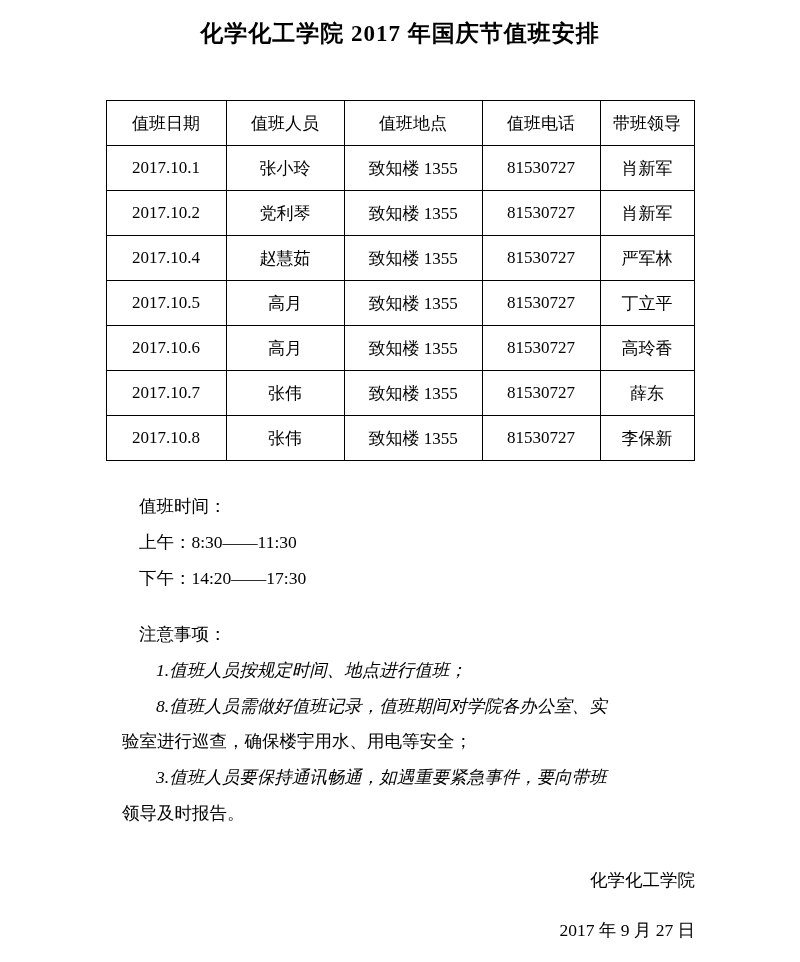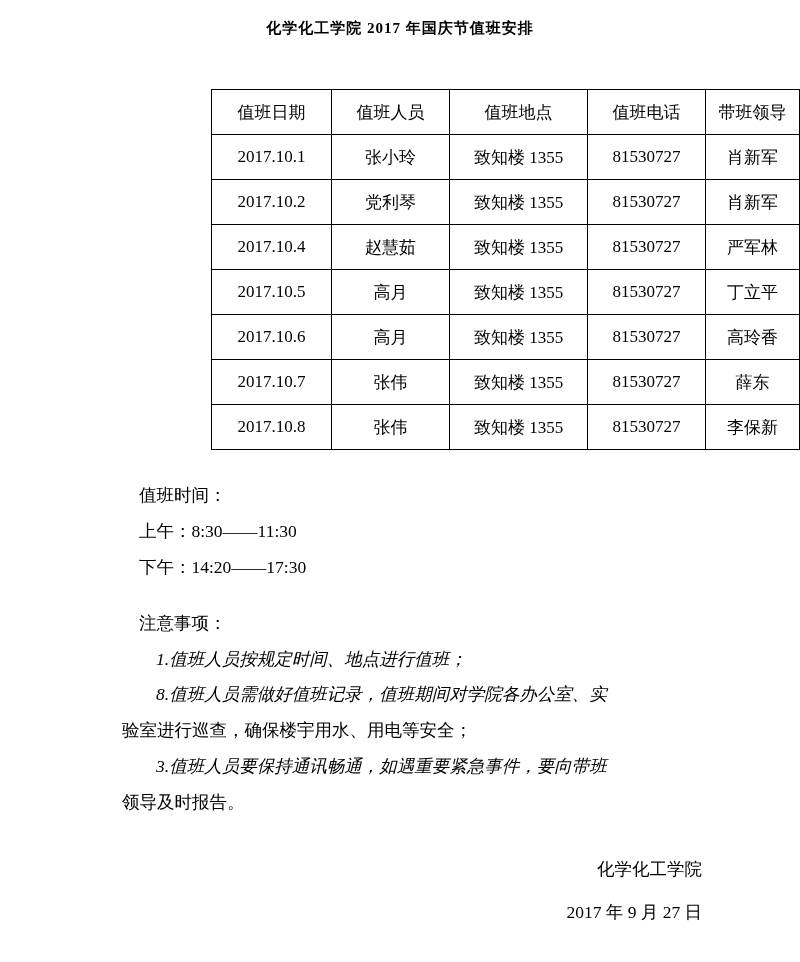--- a/index.html
+++ b/index.html
@@ -16,30 +16,30 @@
   }
   .page {
     position: relative;
     width: 800px;
     height: 962px;
     box-sizing: border-box;
   }
   .doc-title {
     text-align: center;
     font-weight: bold;
-    font-size: 15px;
+    font-size: 23px;
     letter-spacing: 1px;
     margin-top: 18px;
     margin-bottom: 0;
     line-height: 1.4;
   }
   .table-wrap {
     margin-top: 50px;
     display: flex;
-    justify-content: flex-end;
+    justify-content: center;
   }
   table.duty {
     border-collapse: collapse;
     width: 588px;
     table-layout: fixed;
   }
   table.duty td, table.duty th {
     border: 1px solid #000000;
     text-align: center;
     vertical-align: middle;
@@ -74,21 +74,21 @@
     text-indent: 17px;
   }
   .signature {
     margin-top: 30px;
     padding-right: 92px;
     text-align: right;
     font-size: 17.5px;
     line-height: 2.1;
   }
   .signature p {
-    margin: 6px;
+    margin: 13px;
   }
 </style>
 </head>
 <body>
 
 <div class="page">
 
   <h1 class="doc-title">化学化工学院 2017 年国庆节值班安排</h1>
 
   <div class="table-wrap">

